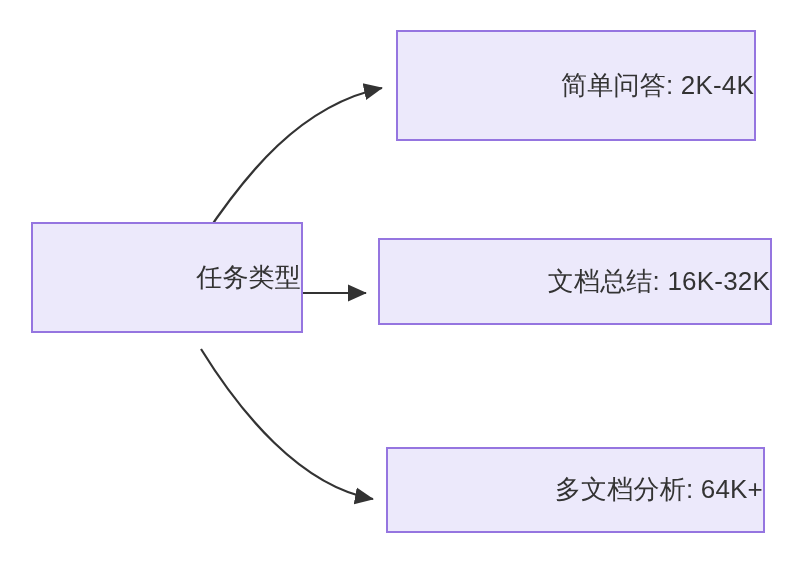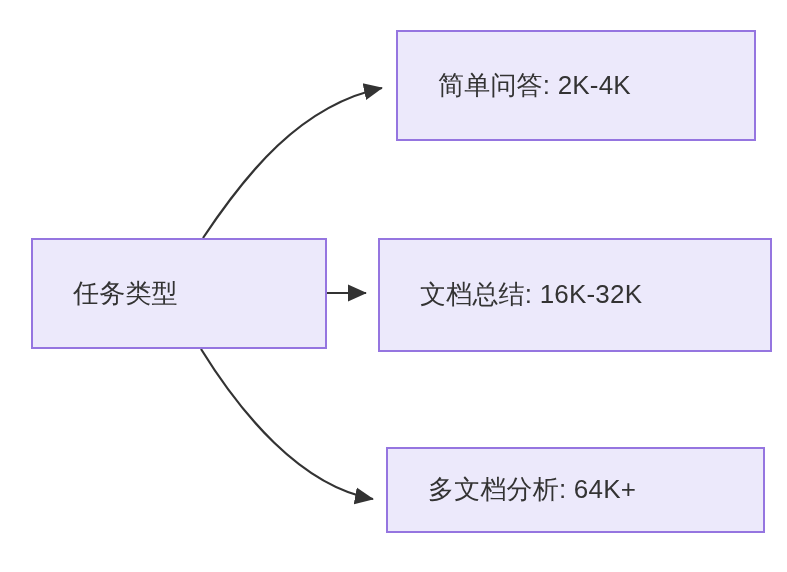--- a/index.html
+++ b/index.html
@@ -23,51 +23,50 @@
     height: 572px;
     pointer-events: none;
   }
   .node {
     position: absolute;
     box-sizing: border-box;
     background: #ece9fb;
     border: 2px solid #9575e0;
     display: flex;
     align-items: center;
-    justify-content: flex-start;
+    justify-content: flex-end;
     text-align: center;
-    padding-left: 40px;
   }
   .node-label {
     color: #333333;
     font-size: 26px;
     line-height: 1.2;
     letter-spacing: 0.2px;
     white-space: nowrap;
   }
 
   
   #node-source {
     left: 31px;
-    top: 238px;
-    width: 296px;
+    top: 222px;
+    width: 272px;
     height: 111px;
   }
   
   #node-simple-qa {
     left: 396px;
     top: 30px;
     width: 360px;
     height: 111px;
   }
   #node-doc-summary {
     left: 378px;
     top: 238px;
     width: 394px;
-    height: 114px;
+    height: 87px;
   }
   #node-multidoc-analysis {
     left: 386px;
     top: 447px;
     width: 379px;
     height: 86px;
   }
 </style>
 </head>
 <body>

